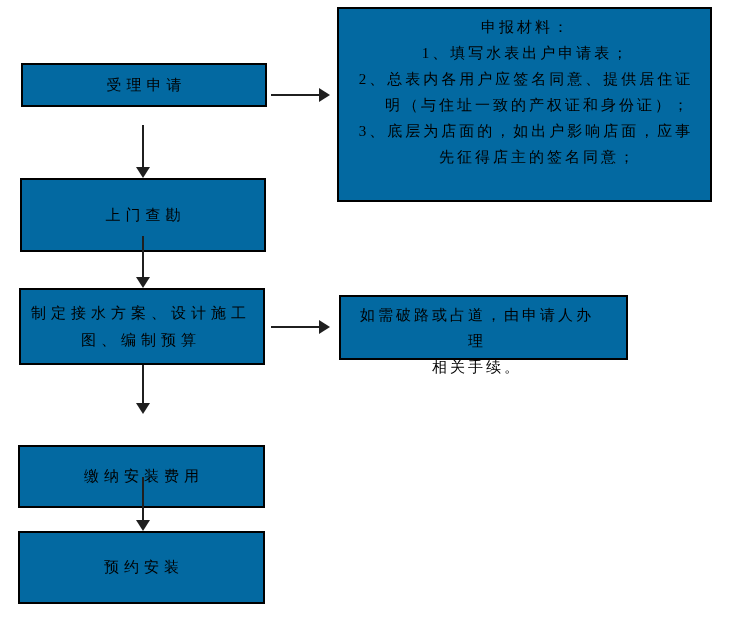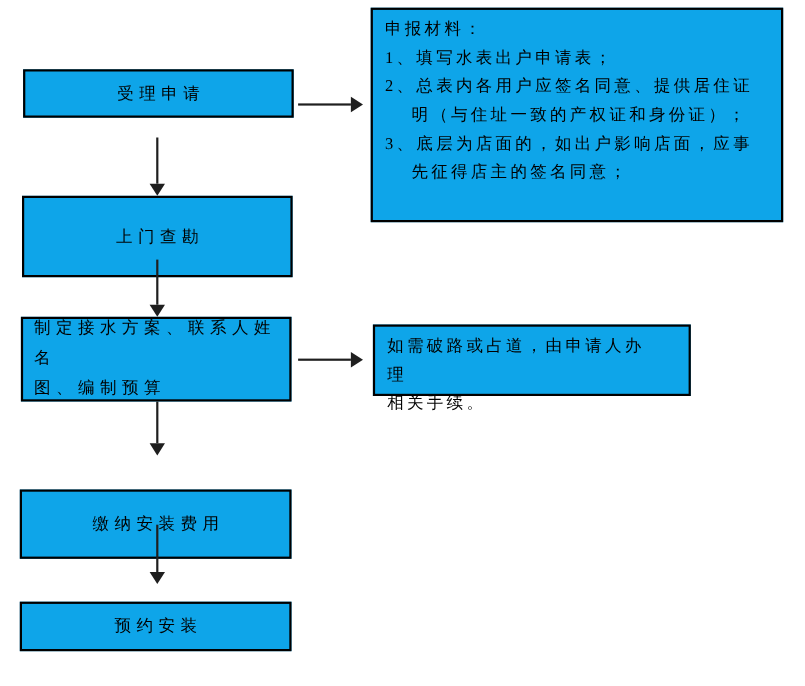--- a/index.html
+++ b/index.html
@@ -13,21 +13,22 @@
     height: 624px;
     background: var(--bg-color, #ffffff);
     font-family: "Liberation Serif", "DejaVu Serif", serif;
     color: var(--text-color, #000000);
     overflow: hidden;
   }
   .box {
     position: absolute;
     box-sizing: border-box;
     border: 2px solid var(--border-color, #000000);
-    background: #0ea5e9;
+    background: #0369a1;
+    text-align: center;
   }
   
   .step {
     display: flex;
     align-items: center;
     justify-content: center;
     font-size: 15px;
     letter-spacing: 5px;
     text-indent: 5px; 
     white-space: pre-line;
@@ -36,21 +37,21 @@
     justify-content: flex-start;
     text-indent: 0;
     padding-left: 10px;
     padding-right: 6px;
     line-height: 27px;
   }
   .step1 { left: 21px;  top: 63px;  width: 246px; height: 44px; }
   .step2 { left: 20px;  top: 178px; width: 246px; height: 74px; }
   .step3 { left: 19px;  top: 288px; width: 246px; height: 77px; }
   .step4 { left: 18px;  top: 414px; width: 247px; height: 63px; margin-top: 31px; }
-  .step5 { left: 18px;  top: 531px; width: 247px; height: 45px; margin-top: 16px; }
+  .step5 { left: 18px;  top: 531px; width: 247px; height: 73px; }
 
   
   .note-materials {
     left: 337px; top: 7px; width: 375px; height: 195px;
     padding: 5px 8px 0 11px;
     font-size: 15px;
     letter-spacing: 3px;
     line-height: 26px;
   }
   .note-title { white-space: nowrap; }
@@ -106,21 +107,21 @@
 </style>
 </head>
 <body>
 
 <div class="canvas">
 
   <div class="box step step1">受理申请</div>
 
   <div class="box step step2">上门查勘</div>
 
-  <div class="box step step-left step3">制定接水方案、联系人姓名
+  <div class="box step step-left step3">制定接水方案、设计施工
 图、编制预算</div>
 
   <div class="box step step4">缴纳安装费用</div>
 
   <div class="box step step5">预约安装</div>
 
   <div class="box note-materials">
     <div class="note-title">申报材料：</div>
     <div class="note-line">1、填写水表出户申请表；</div>
     <div class="note-line">2、总表内各用户应签名同意、提供居住证</div>

